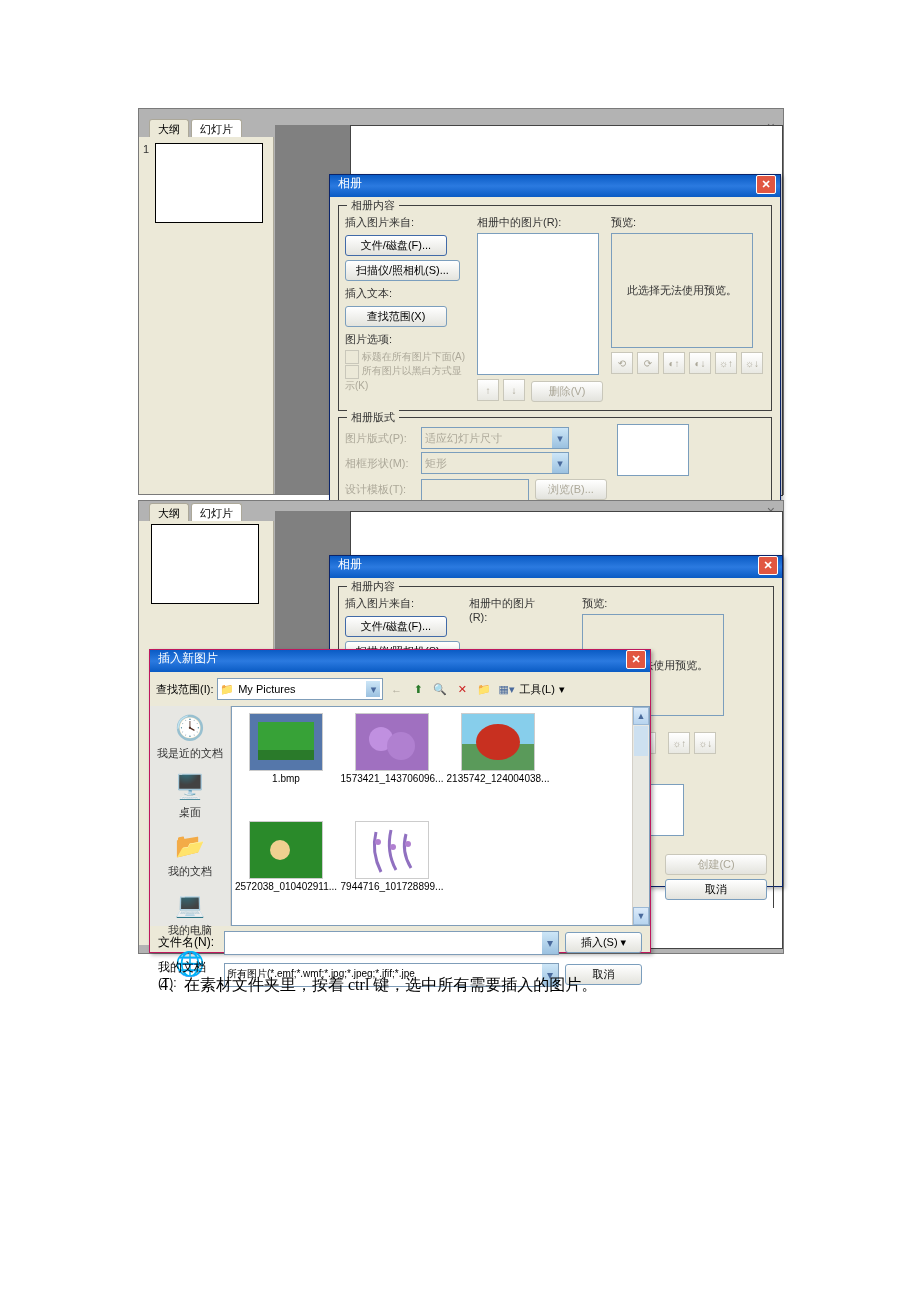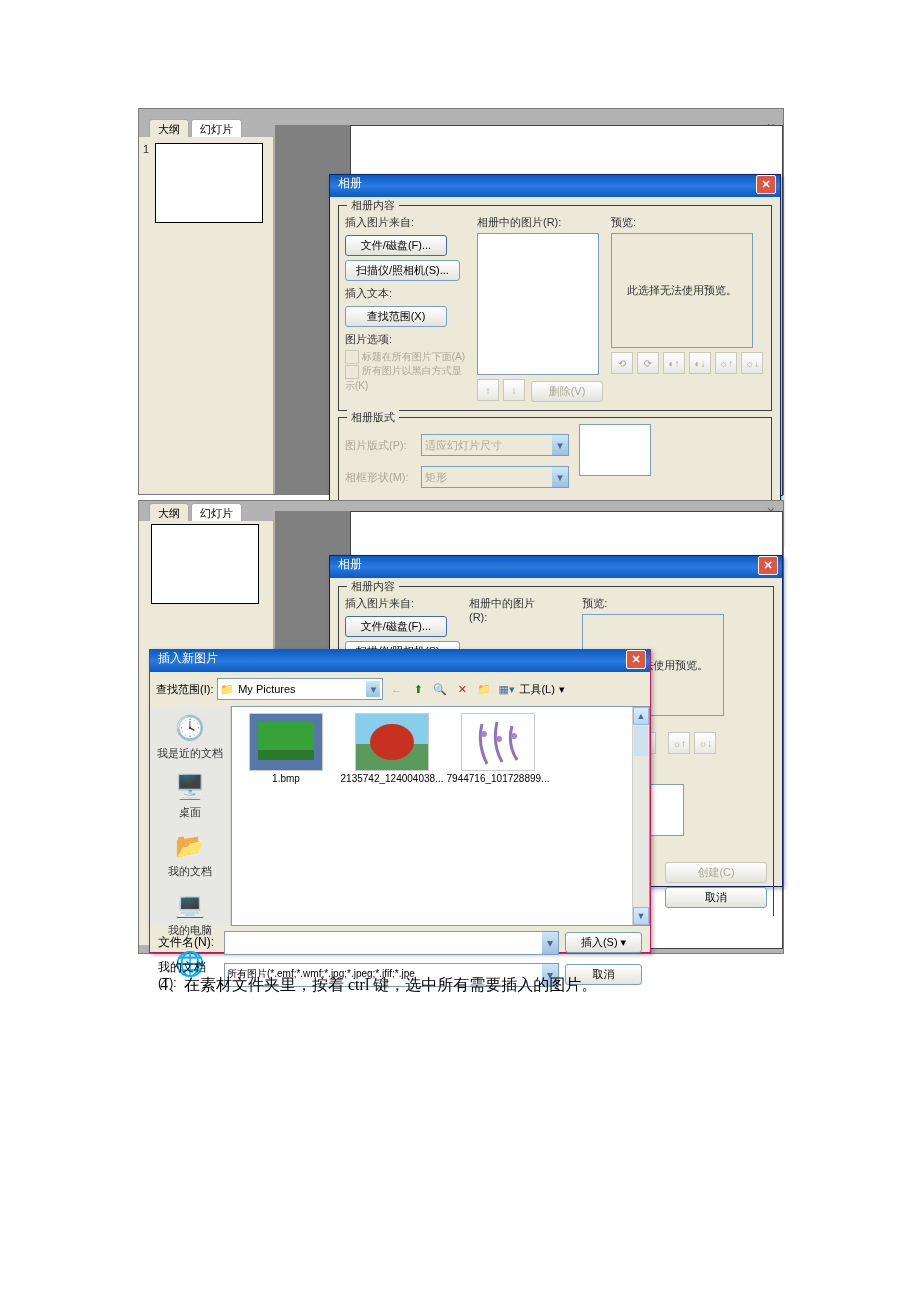--- a/index.html
+++ b/index.html
@@ -24,21 +24,21 @@
 .fieldset{border:1px solid #404040;padding:6px;margin-bottom:6px;position:relative}
 .legend{position:absolute;top:-8px;left:8px;background:#ece9d8;padding:0 4px;color:#333}
 .label{color:#333;margin:3px 0;display:block}
 .btn{background:linear-gradient(to bottom,#fff,#e3e3dd);border:1px solid #7b9ebd;border-radius:3px;padding:2px 10px;font-size:11px;min-width:80px;display:inline-block;text-align:center;cursor:pointer;margin:2px 0}
 .btn.primary{border:1px solid #416aa8}
 .btn.disabled{color:#aca899;border-color:#c9c7ba}
 .disabled{color:#aca899}
 .listbox{background:#fff;border:1px solid #7b9ebd;width:120px;height:140px;display:inline-block;vertical-align:top}
 .preview-box{background:#ece9d8;border:1px solid #7b9ebd;width:140px;height:113px;display:flex;align-items:center;justify-content:center;color:#333;text-align:center}
 .small-btn{width:20px;height:20px;border:1px solid #c9c7ba;background:linear-gradient(to bottom,#fff,#e8e8e2);font-size:10px;display:inline-flex;align-items:center;justify-content:center;cursor:pointer;color:#aca899;margin-right:2px}
-.row{display:flex;gap:6px;align-items:center;margin:10px 0}
+.row{display:flex;gap:6px;align-items:center;margin:3px 0}
 .select{background:#fff;border:1px solid #7b9ebd;padding:1px 3px;min-width:140px;height:18px;display:inline-flex;align-items:center;color:#aca899;position:relative}
 .select.dis{background:#ece9d8}
 .select-arrow{position:absolute;right:0;top:0;width:16px;height:100%;background:linear-gradient(to bottom,#cde6f7,#9bc1e0);display:flex;align-items:center;justify-content:center;color:#4a6a9c}
 .template-box{width:70px;height:50px;background:#fff;border:1px solid #7b9ebd}
 .chk{width:12px;height:12px;border:1px solid #c9c7ba;display:inline-block;vertical-align:middle;background:#ece9d8}
 .filedlg{position:absolute;background:#ece9d8;border:1px solid #be185d;box-shadow:2px 2px 4px rgba(0,0,0,.3)}
 .places{width:80px;background:#e7e7e3;border-right:1px solid #d4d0c8;display:flex;flex-direction:column;align-items:center;padding:6px 0;gap:10px}
 .place{display:flex;flex-direction:column;align-items:center;gap:2px;cursor:pointer;font-size:11px;color:#333}
 .place-icon{width:32px;height:32px;display:flex;align-items:center;justify-content:center;font-size:24px}
 .file-toolbar{height:30px;display:flex;align-items:center;padding:2px 6px;gap:4px;font-size:11px}
@@ -131,20 +131,25 @@
                     <span class="select-arrow">▾</span>
                   </div>
                 </div>
             <div class="row">
                   <span class="disabled" style="width:70px">相框形状(M):</span>
                   <div class="select dis">
                     <span>矩形</span>
                     <span class="select-arrow">▾</span>
                   </div>
                 </div>
+            <div class="row">
+                  <span class="disabled" style="width:70px">设计模板(T):</span>
+                  <div class="select dis" style="min-width:100px"></div>
+                  <div class="btn disabled" style="min-width:50px">浏览(B)...</div>
+                </div>
           </div>
           <div class="template-box"></div>
         </div>
       </div>
       <div style="text-align:right">
         <div class="btn disabled">创建(C)</div>
         <div class="btn">取消</div>
       </div>
     </div>
   </div>
@@ -188,21 +193,21 @@
             <div style="margin-top:16px;display:flex;gap:2px">
               <span class="small-btn">⟳</span>
               <span class="small-btn">◐↑</span>
               <span class="small-btn">◐↓</span>
               <span style="width:6px"></span>
               <span class="small-btn">☼↑</span>
               <span class="small-btn">☼↓</span>
             </div>
             <div style="height:30px"></div>
             <div class="template-box" style="margin-left:30px"></div>
-            <div style="text-align:right;margin-top:24px">
+            <div style="text-align:right;margin-top:16px">
               <div class="btn disabled">创建(C)</div>
               <div class="btn">取消</div>
             </div>
           </div>
         </div>
       </div>
     </div>
   </div>
 
   <div class="filedlg" style="left:10px;top:148px;width:500px;height:302px">
@@ -256,26 +261,45 @@
                   <rect width="72" height="56" fill="#5577aa"></rect>
                   <rect x="8" y="8" width="56" height="38" fill="#37a237"></rect>
                   <rect x="8" y="36" width="56" height="10" fill="#2a7a2a"></rect>
                 </svg>
               </div>
               <span>1.bmp</span>
             </div>
         <div class="file-item">
               <div class="file-icon">
                 <svg class="img-svg" viewBox="0 0 72 56">
+                  <rect width="72" height="56" fill="#a070c0"></rect>
+                  <circle cx="25" cy="25" r="12" fill="#c090e0"></circle>
+                  <circle cx="45" cy="32" r="14" fill="#b080d0"></circle>
+                </svg>
+              </div>
+              <span>1573421_143706096...</span>
+            </div>
+        <div class="file-item">
+              <div class="file-icon">
+                <svg class="img-svg" viewBox="0 0 72 56">
                   <rect width="72" height="30" fill="#87ceeb"></rect>
                   <rect y="30" width="72" height="26" fill="#5a9a5a"></rect>
                   <ellipse cx="36" cy="28" rx="22" ry="18" fill="#c83020"></ellipse>
                 </svg>
               </div>
               <span>2135742_124004038...</span>
+            </div>
+        <div class="file-item">
+              <div class="file-icon">
+                <svg class="img-svg" viewBox="0 0 72 56">
+                  <rect width="72" height="56" fill="#2a8a2a"></rect>
+                  <circle cx="30" cy="28" r="10" fill="#f0d090"></circle>
+                </svg>
+              </div>
+              <span>2572038_010402911...</span>
             </div>
         <div class="file-item">
               <div class="file-icon">
                 <svg class="img-svg" viewBox="0 0 72 56">
                   <rect width="72" height="56" fill="#fff"></rect>
                   <path d="M20 10 Q15 30 25 50 M35 8 Q30 30 40 48 M50 12 Q45 30 55 46" stroke="#9070c0" stroke-width="3" fill="none"></path>
                   <circle cx="22" cy="20" r="3" fill="#b080d0"></circle>
                   <circle cx="37" cy="25" r="3" fill="#b080d0"></circle>
                   <circle cx="52" cy="22" r="3" fill="#b080d0"></circle>
                 </svg>

